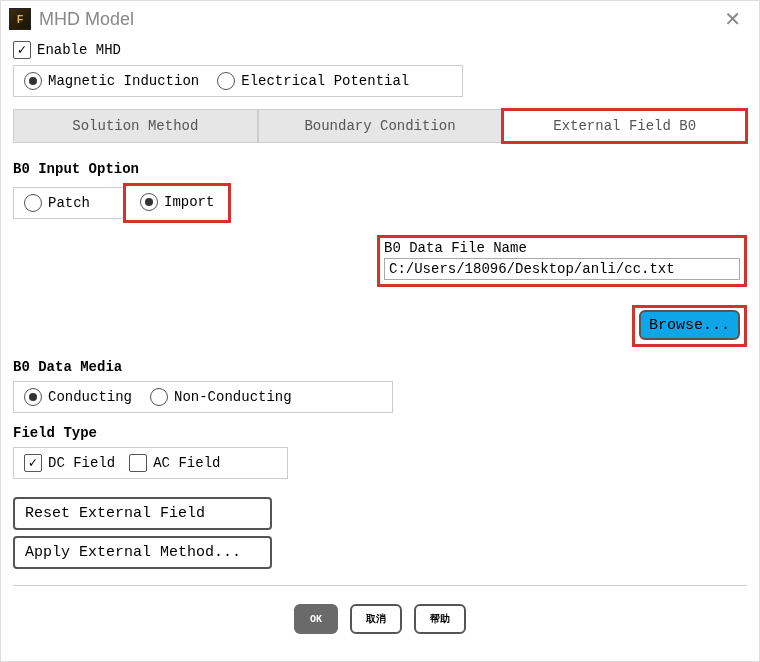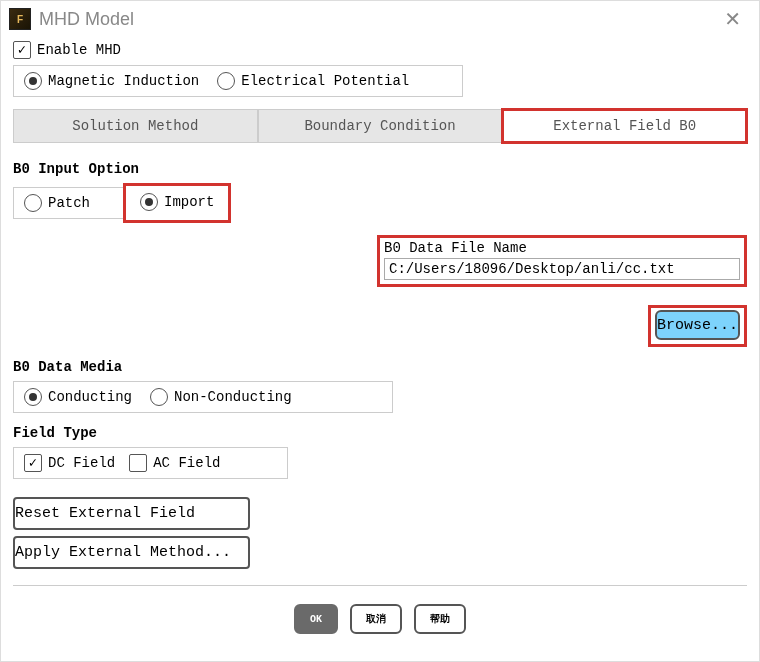--- a/index.html
+++ b/index.html
@@ -102,37 +102,37 @@
     font-family:"Courier New",monospace;
     font-size:14px;
     width:100%;
     height:22px;
   }
   .file-row { display:flex; align-items:flex-end; gap:18px;flex-direction:column; }
   .file-block { display:flex; flex-direction:column; gap:2px; width: 370px;}
   .browse-btn {
     border:2px solid #555;
     border-radius:6px;
-    background:#7dd3fc;
-    padding:4px 0;
+    background:#0ea5e9;
+    padding:4px 8px;
     font-family:"Courier New",monospace;
     font-size:15px;
     cursor:pointer;
     height:30px;
     display:flex;align-items:center;
   }
   .wide-btn {
     border:2px solid #555;
     border-radius:4px;
     background:#fff;
-    padding:6px 0;
+    padding:6px 10px;
     font-family:"Courier New",monospace;
     font-size:15px;
     cursor:pointer;
-    width:237px;
+    width:259px;
     text-align:left;
   }
   .sep { border:none; border-top:1px solid #ccc; margin:10px 0 4px 0; }
   .footer {
     display:flex;
     justify-content:center;
     gap:12px;
     padding:8px 0 14px 0;
   }
   .fbtn {

